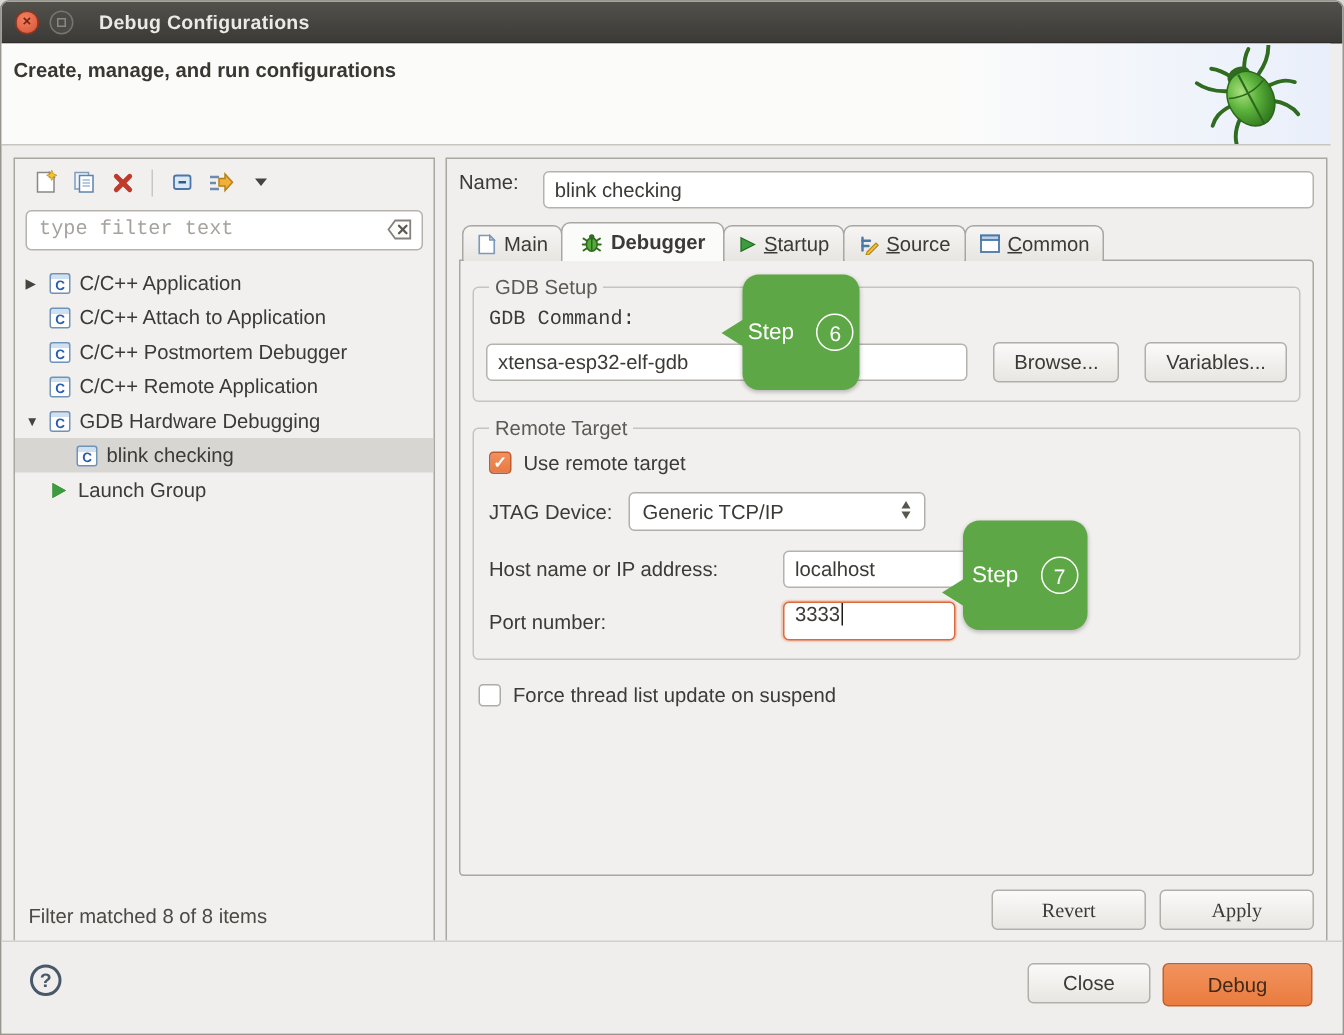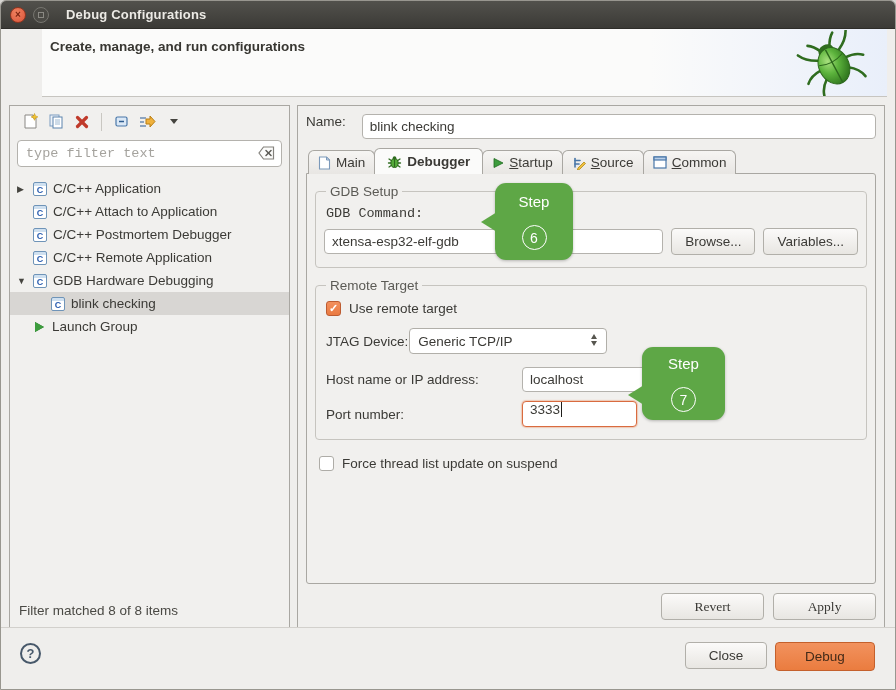--- a/index.html
+++ b/index.html
@@ -24,21 +24,20 @@
   .win-close { margin-left:9px; background:radial-gradient(circle at 38% 32%, #f0815f, #d8543a); border:1px solid #90351f; color:#7c2412; font-size:10px; font-weight:bold; line-height:1; }
   .win-max { margin-left:7px; background:#4b4a45; border:1px solid #76756f; }
   .win-max .sq { width:6px; height:6px; border:1px solid #8a8983; }
   .win-title { margin-left:17px; color:#eceae5; font-weight:bold; font-size:13px; letter-spacing:.2px; }
 
   
   .header {
     position:absolute; top:28px; left:0; right:8px; height:68px;
     background:linear-gradient(90deg, #fbfbfa 0%, #fbfbfa 72%, #e9effa 100%);
     border-bottom:1px solid #c7c5c0;
-    margin-left:41px;
   }
   .subtitle { position:absolute; left:8px; top:10px; font-weight:bold; font-size:13.5px; color:#383732; }
   .bug-art { position:absolute; right:16px; top:1px; }
 
   
   .left-panel {
     position:absolute; left:8px; top:104px; width:281px; height:524px;
     border:1px solid #a9a7a2; background:#f1f0ee;
     display:flex; flex-direction:column;
   }
@@ -100,35 +99,35 @@
   .tab-content {
     border:1px solid #a9a7a2; border-radius:0 3px 3px 3px; background:#f1f0ee;
     flex:1; margin-top:-1px; padding:10px 8px 8px; position:relative; z-index:1;
   }
 
   fieldset.group { border:1px solid #c6c4bf; border-radius:4px; padding:4px 8px 12px; margin-bottom:10px; }
   fieldset.group legend { font-size:13.5px; color:#5b5a55; padding:0 4px; margin-left:2px; }
 
   .field-label { font-size:13.5px; color:#3b3a36; }
   .gdb-cmd-label { display:block; margin:3px 0 7px 2px;font-family:Liberation Mono, monospace; }
-  .gdb-row { display:flex; align-items:center; gap:8px; }
+  .gdb-row { display:flex; align-items:center; gap:17px; }
   .gdb-input { flex:1; height:25px; }
 
   button.std {
     height:27px; padding:0 13px; min-width:82px;
     background:linear-gradient(#fbfaf9,#e8e6e2); border:1px solid #b1afa9; border-radius:4px;
     color:#3b3a36; font-size:13.5px; font-family:"Liberation Sans", sans-serif; cursor:default;
   }
 
   .check-row { display:flex; align-items:center; gap:8px; margin:4px 0 12px 2px; }
   .checkbox { width:15px; height:15px; border-radius:3px; display:flex; align-items:center; justify-content:center; flex:0 0 15px; }
   .checkbox.checked { background:linear-gradient(#f2905d,#ea7a41); border:1px solid #bd5c31; color:#fff; font-size:11px; font-weight:bold; }
   .checkbox.unchecked { background:#fff; border:1px solid #aeaca7; }
 
-  .jtag-row { display:flex; align-items:center; gap:1px; margin:0 0 13px 2px; }
+  .jtag-row { display:flex; align-items:center; gap:11px; margin:0 0 13px 2px; }
   .combo {
     width:198px; height:26px; background:#fff; border:1px solid #b1afa9; border-radius:4px;
     display:flex; align-items:center; padding:0 8px; position:relative; font-size:13.5px;
   }
   .combo-arrows { position:absolute; right:9px; top:5px; display:flex; flex-direction:column; gap:2px; }
   .tri-up { width:0; height:0; border-left:3.5px solid transparent; border-right:3.5px solid transparent; border-bottom:5px solid #57564f; }
   .tri-down { width:0; height:0; border-left:3.5px solid transparent; border-right:3.5px solid transparent; border-top:5px solid #57564f; }
 
   .addr-grid { display:grid; grid-template-columns:196px auto; row-gap:9px; align-items:center; margin-left:2px; }
   .host-input { width:152px; height:25px; }
@@ -154,21 +153,21 @@
   .close-btn { position:absolute; right:128px; top:14px; min-width:102px; height:29px; }
   .debug-btn {
     position:absolute; right:20px; top:14px; min-width:100px; height:29px;
     padding:0 13px; border-radius:4px; font-size:13.5px; font-family:"Liberation Sans", sans-serif;
     background:linear-gradient(#f2925e,#ea7c3f); border:1px solid #c4602c; color:#432a18; cursor:default;
   }
 
   
   .callout {
     position:absolute; background:#5ea746; border-radius:11px; color:#fff;
-    display:flex; flex-direction:column; align-items:center; justify-content:center; gap:15px;
+    display:flex; align-items:center; justify-content:center; gap:15px;
     z-index:10; box-shadow:0 1px 3px rgba(0,0,0,.25);
   }
   .callout .tail { position:absolute; left:-14px; width:0; height:0; border-top:10px solid transparent; border-bottom:10px solid transparent; border-right:16px solid #5ea746; }
   .step-word { font-size:15px; }
   .step-num { width:25px; height:25px; border:1.6px solid #fff; border-radius:50%; display:flex; align-items:center; justify-content:center; font-size:14px; }
   #callout-step-6 { left:494px; top:182px; width:78px; height:77px; }
   #callout-step-6 .tail { top:29px; }
   #callout-step-7 { left:641px; top:346px; width:83px; height:73px; }
   #callout-step-7 .tail { top:38px; }
 </style>

